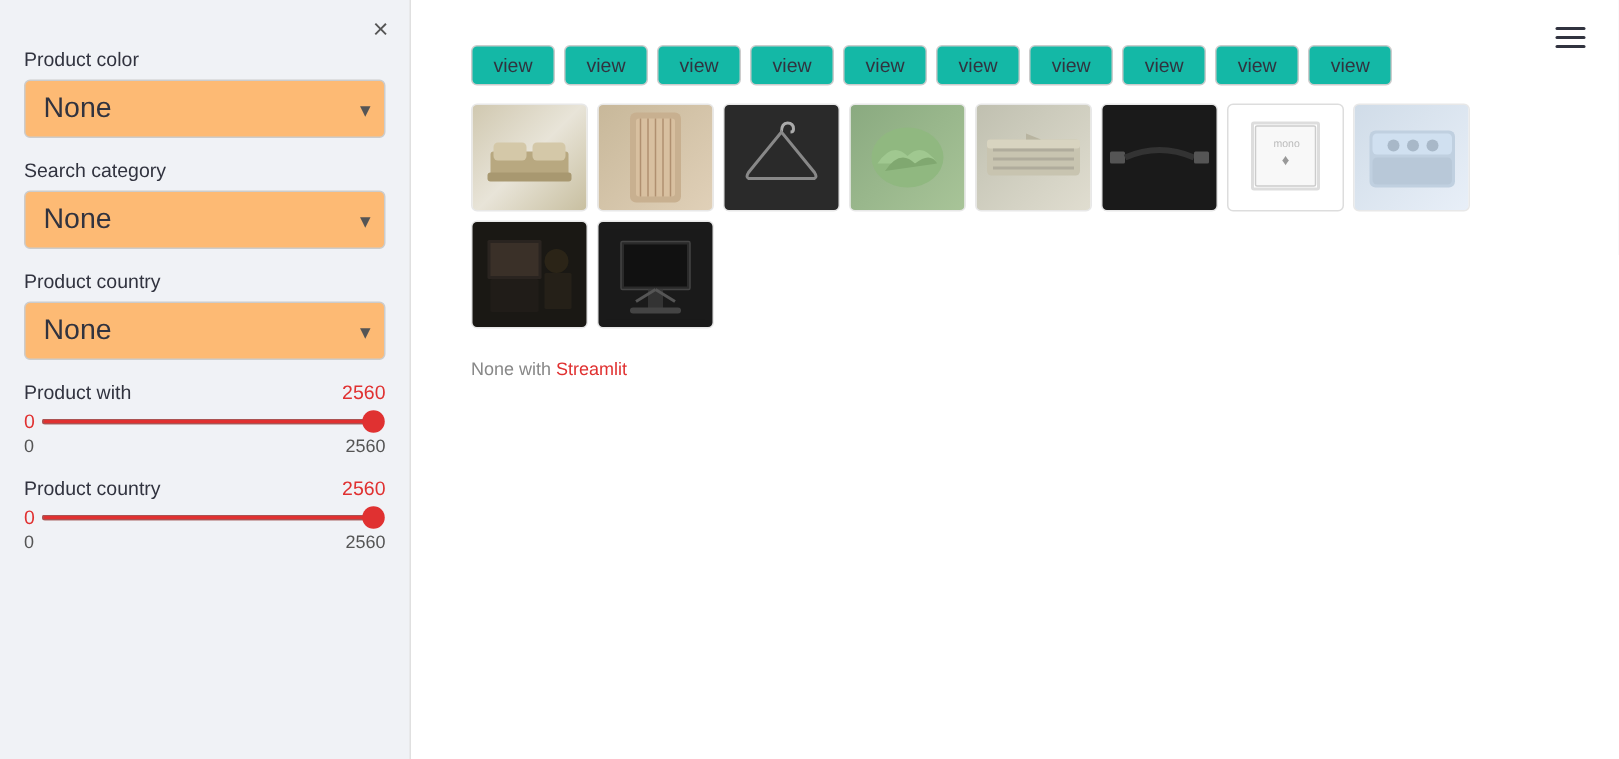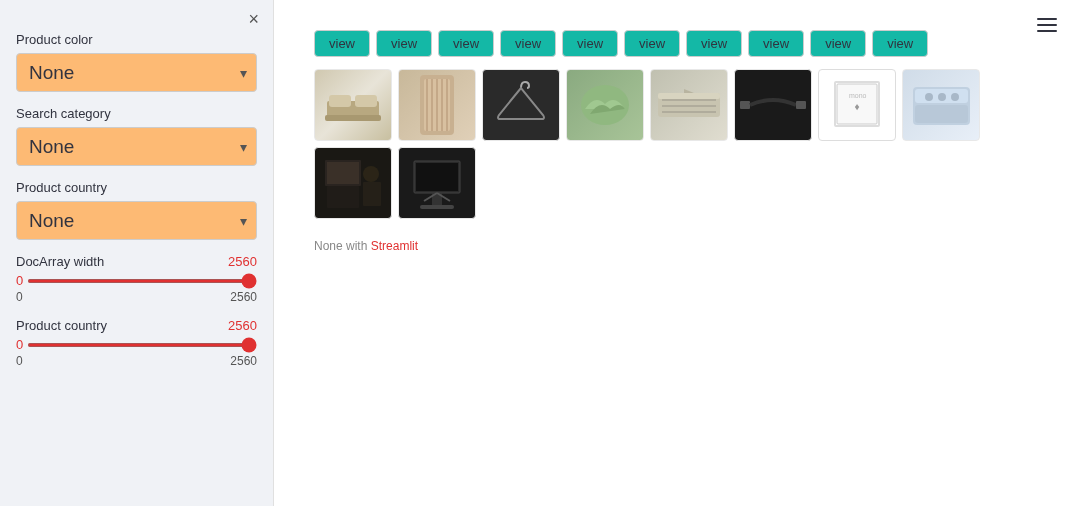--- a/index.html
+++ b/index.html
@@ -254,21 +254,21 @@
       <option>None</option>
       <option>USA</option>
       <option>UK</option>
       <option>China</option>
       <option>Germany</option>
     </select>
   </div>
 
   <div class="slider-section">
     <div class="slider-header">
-      <span class="slider-title">DocArray width</span>
+      <span class="slider-title">Product with</span>
       <span class="slider-value-right">2560</span>
     </div>
     <div style="display:flex; align-items:center; gap:4px;">
       <span class="slider-value-left">0</span>
       <input type="range" min="0" max="2560" value="2560" style="flex: 1 1 0%; accent-color: rgb(224, 49, 49);">
     </div>
     <div class="slider-minmax">
       <span>0</span>
       <span>2560</span>
     </div>

